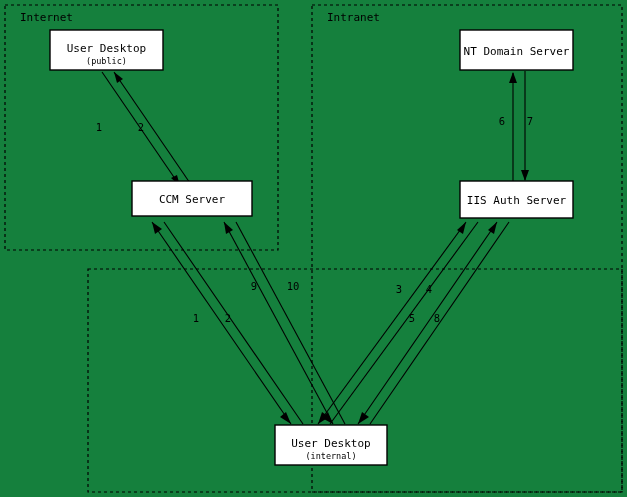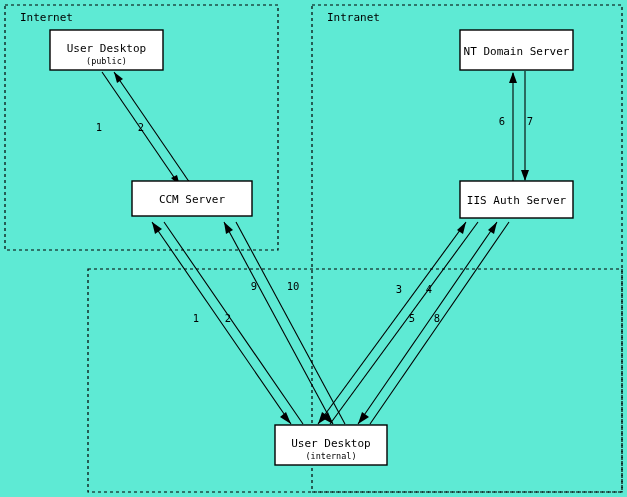--- a/index.html
+++ b/index.html
@@ -7,21 +7,21 @@
     padding: 0;
     background: #ffffff;
   }
   body {
     font-family: "DejaVu Sans Mono", monospace;
   }
   #diagram-root {
     position: relative;
     width: 627px;
     height: 497px;
-    background: #5eead4;
+    background: #15803d;
     overflow: hidden;
   }
   svg#diagram-svg {
     display: block;
     width: 627px;
     height: 497px;
   }
   .zone-rect {
     fill: none;
     stroke: #000000;

